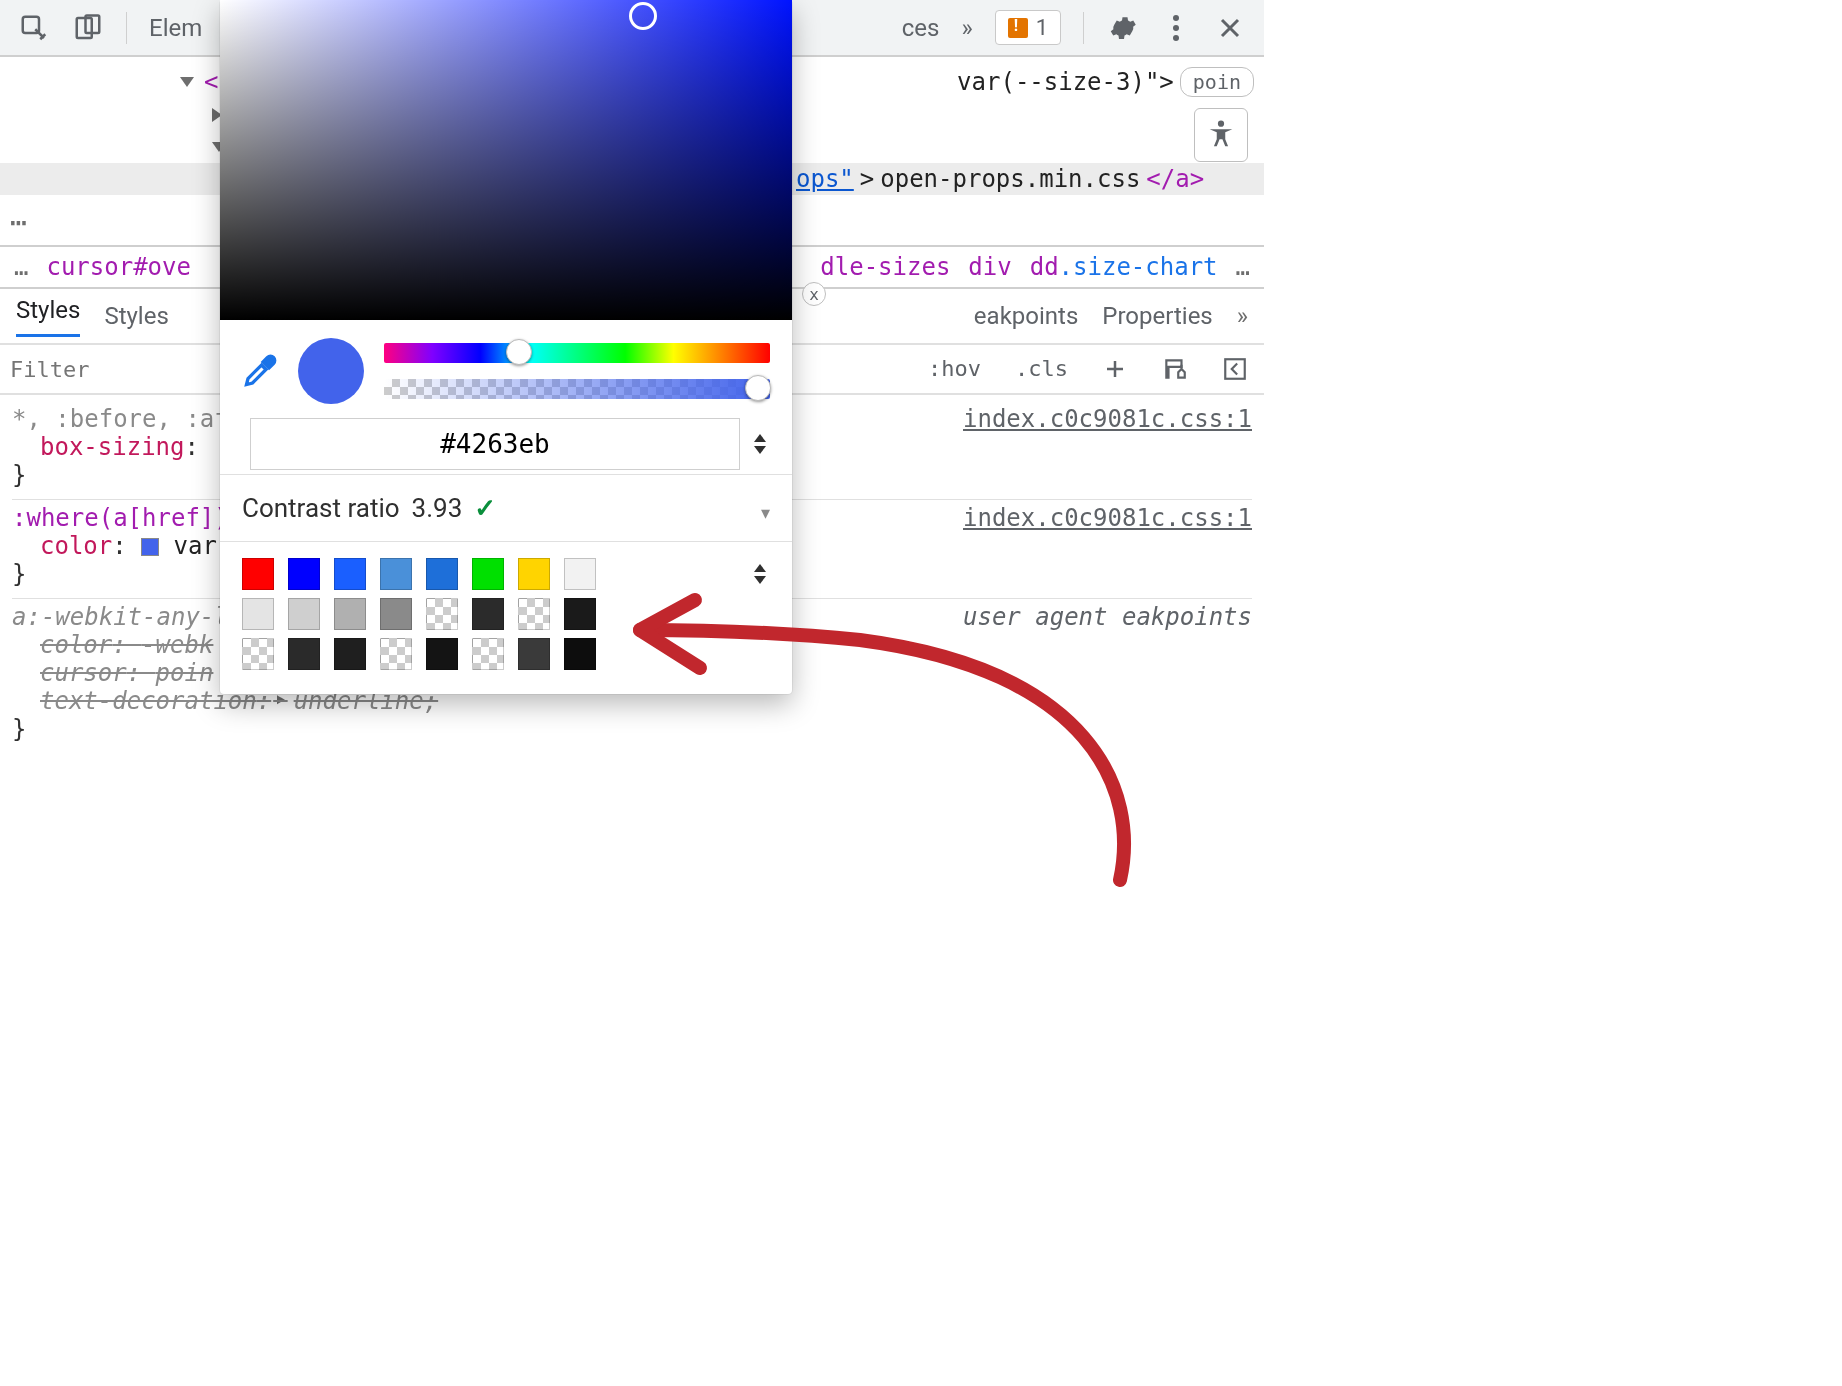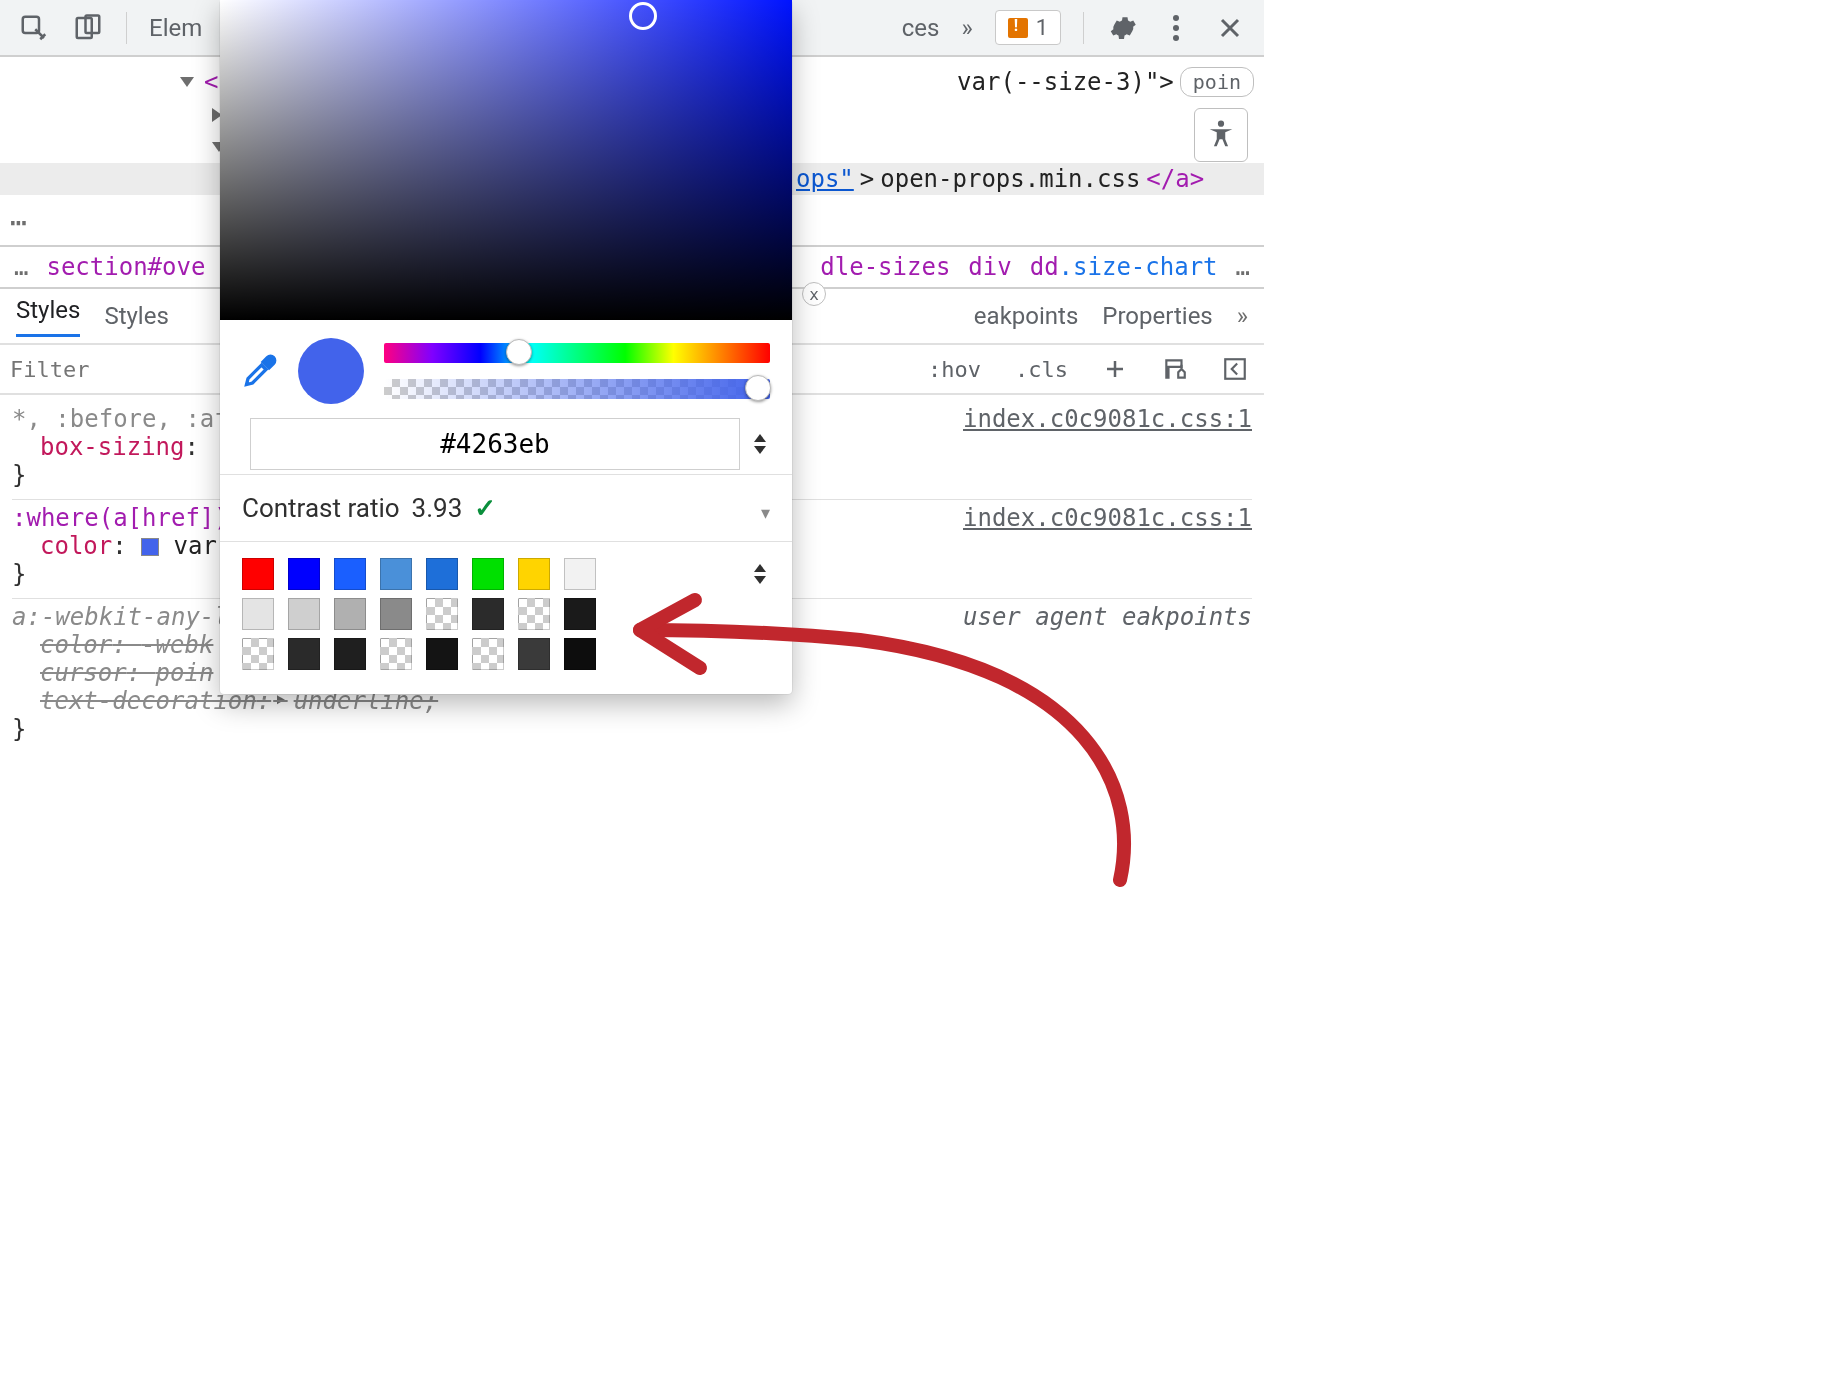--- a/index.html
+++ b/index.html
@@ -92,21 +92,21 @@
     font-size: 24px; color: #5f6368;
   }
   .subtabs .sel { color: #202124; border-bottom: 3px solid #1a73e8; padding-bottom: 10px; }
 
   
   .filter-row {
     display: flex; align-items: center; height: 50px; border-bottom: 2px solid #e0e0e0;
     font-size: 22px;
   }
   .filter-input { flex: 1; padding: 6px 10px; border: none; outline: none; font-size: 22px; color: #5f6368; }
-  .filter-tools { display: flex; align-items: center; gap: 34px; padding: 0 16px; color: #5f6368; }
+  .filter-tools { display: flex; align-items: flex-start; gap: 34px; padding: 0 16px; color: #5f6368; }
   .thin-icon { width: 26px; height: 26px; display: inline-flex; align-items: center; justify-content: center; }
 
   
   .rules { font-size: 24px; padding: 6px 12px 0 12px; }
   .rule { border-bottom: 1px solid #e0e0e0; padding: 4px 0 10px 0; position: relative; }
   .rule .origin { float: right; color: #5f6368; text-decoration: underline; }
   .rule .origin.ua { text-decoration: none; font-style: italic; }
   .sel-text { color: #a21caf; }
   .sel-gray { color: #8a8a8a; }
   .brace { color: #303030; }
@@ -241,21 +241,21 @@
 
 <div class="a11y-btn">
   <svg width="34" height="34" viewBox="0 0 24 24" fill="#5f6368">
       <circle cx="12" cy="4" r="2.2"></circle>
       <path d="M4 8h16l-5 2v5l2 5h-2l-2-5h-2l-2 5H7l2-5v-5z"></path>
     </svg>
 </div>
 
 <div class="breadcrumb mono">
   <span class="dots">…</span>
-  <span class="bc-item">section#ove</span>
+  <span class="bc-item">cursor#ove</span>
   <span style="flex:1"></span>
   <span class="bc-item">dle-sizes</span>
   <span class="bc-item">div</span>
   <span>
     <span class="bc-item">dd</span><span class="bc-class">.size-chart</span>
   </span>
   <span class="dots">…</span>
 </div>
 
 <div class="subtabs">

